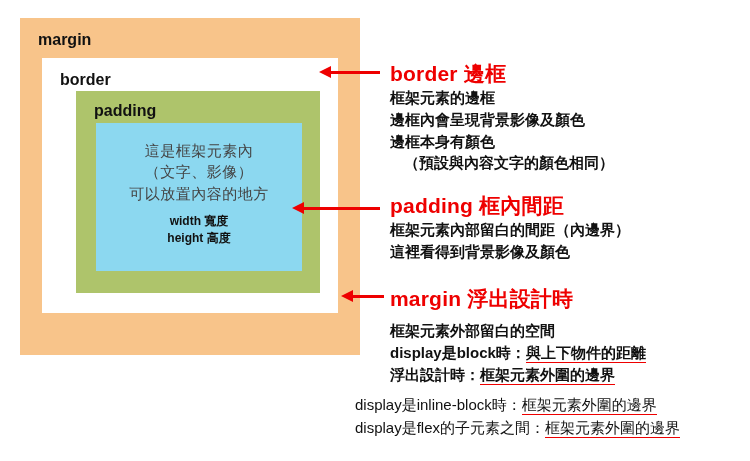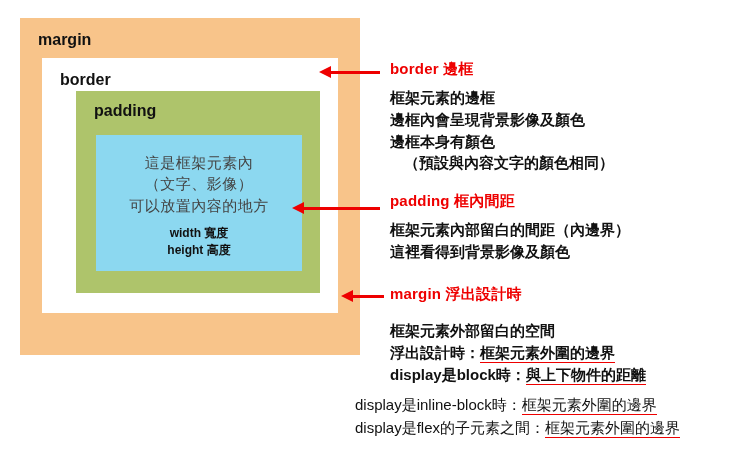--- a/index.html
+++ b/index.html
@@ -63,21 +63,20 @@
   .content-layer {
     position: absolute;
     left: 20px;
     top: 32px;
     right: 18px;
     bottom: 22px;
     background: #8cd8f0;
     text-align: center;
     box-sizing: border-box;
     padding-top: 17px;
-    margin-top: 12px;
   }
   .content-line {
     display: block;
     font-size: 15px;
     color: #444444;
     line-height: 1.42;
     letter-spacing: 0.5px;
   }
   .content-dim {
     display: block;
@@ -109,21 +108,21 @@
   
   .panel {
     position: absolute;
     left: 380px;
     top: 0;
     width: 370px;
     height: 461px;
   }
   .sec-head {
     position: absolute;
-    font-size: 15px;
+    font-size: 21px;
     font-weight: bold;
     color: #ee0000;
     white-space: nowrap;
     letter-spacing: 0.2px;
   }
   .sec-body {
     position: absolute;
     font-size: 15px;
     color: #111111;
     line-height: 1.45;
@@ -189,22 +188,22 @@
 
     <div class="sec-head" style="left:10px; top:192px;">padding 框內間距</div>
     <div class="sec-body" style="left:10px; top:219px;">
       <span class="ln">框架元素內部留白的間距（內邊界）</span>
       <span class="ln">這裡看得到背景影像及顏色</span>
     </div>
 
     <div class="sec-head" style="left:10px; top:285px;">margin 浮出設計時</div>
     <div class="sec-body" style="left:10px; top:320px;">
       <span class="ln">框架元素外部留白的空間</span>
+      <span class="ln"><span>display是block時：</span><span class="u">與上下物件的距離</span></span>
       <span class="ln"><span>浮出設計時：</span><span class="u">框架元素外圍的邊界</span></span>
-      <span class="ln"><span>display是block時：</span><span class="u">與上下物件的距離</span></span>
     </div>
 
     <div class="foot" style="top:394px;">
       <span class="ln"><span>display是inline-block時：</span><span class="u">框架元素外圍的邊界</span></span>
       <span class="ln"><span>display是flex的子元素之間：</span><span class="u">框架元素外圍的邊界</span></span>
     </div>
 
   </div>
 </div>
 

